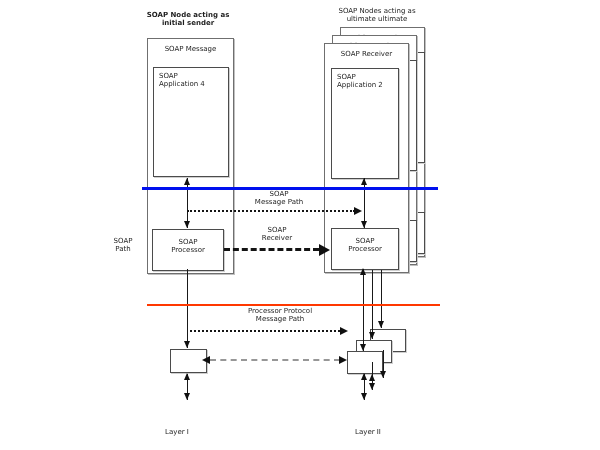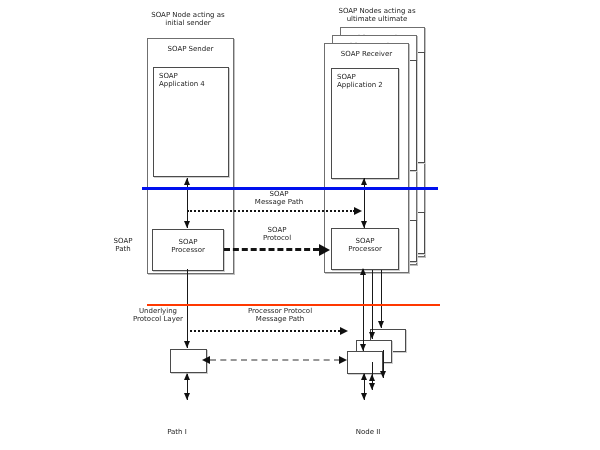--- a/index.html
+++ b/index.html
@@ -25,60 +25,56 @@
   .hdash-big{position:absolute;height:0;border-top:3px dashed #141414;}
   .hdash-gray{position:absolute;height:0;border-top:2px dashed #979797;}
   .blue-line{position:absolute;height:3px;background:#0010ee;}
   .red-line{position:absolute;height:2px;background:#ff3800;}
 </style>
 </head>
 <body>
 
 <div class="stage">
 
-  <div class="cap" style="left:130px;top:11px;width:116px;">
+  <div class="cap" style="left:130px;top:11px;width:116px;font-weight:bold;">
     <span>SOAP Node acting as</span>
     <span>initial sender</span>
   </div>
   <div class="cap" style="left:319px;top:7px;width:116px;">
     <span>SOAP Nodes acting as</span>
     <span>ultimate ultimate</span>
   </div>
 
   <div class="cap" style="left:104px;top:237px;width:38px;">
     <span>SOAP</span>
     <span>Path</span>
   </div>
-  <div class="cap" style="left:118px;top:307px;width:80px;">
-    <span>Underlying</span>
-    <span>Protocol Layer</span>
-  </div>
 
   <div class="cap" style="left:239px;top:190px;width:80px;">
     <span>SOAP</span>
     <span>Message Path</span>
   </div>
   <div class="cap" style="left:237px;top:226px;width:80px;">
     <span>SOAP</span>
-    <span>Protocol</span>
+    <span>Receiver</span>
   </div>
   <div class="cap" style="left:240px;top:307px;width:80px;">
     <span>Processor Protocol</span>
     <span>Message Path</span>
   </div>
 
   <div class="cap" style="left:147px;top:428px;width:60px;">
-    <span>Path I</span>
+    <span>Layer I</span>
   </div>
   <div class="cap" style="left:338px;top:428px;width:60px;">
-    <span>Node II</span>
+    <span>Layer II</span>
   </div>
 
   <div class="box" style="left:147px;top:38px;width:85px;height:234px;">
-    <span class="title">SOAP Sender</span>
+    <span class="title">SOAP Message</span>
   </div>
   <div class="box inner" style="left:153px;top:67px;width:74px;height:108px;">
     <div class="applbl">
       <span>SOAP</span>
       <span>Application 4</span>
     </div>
   </div>
   <div class="box inner" style="left:152px;top:229px;width:70px;height:40px;">
     <div class="proclbl">
       <span>SOAP</span>

